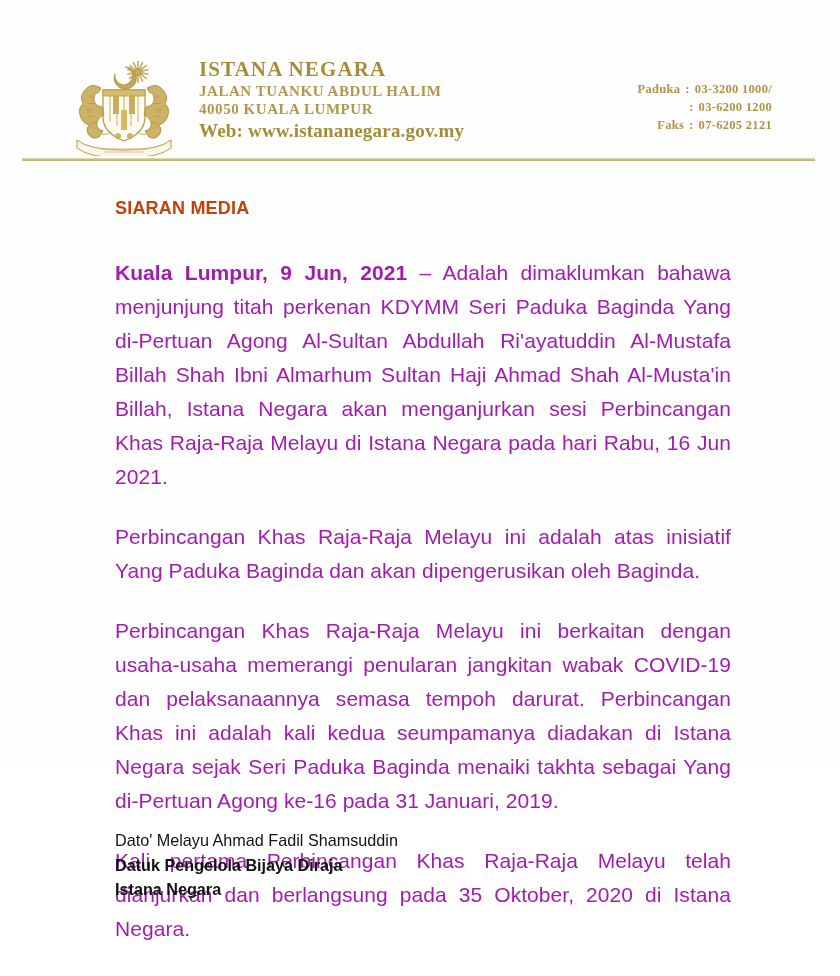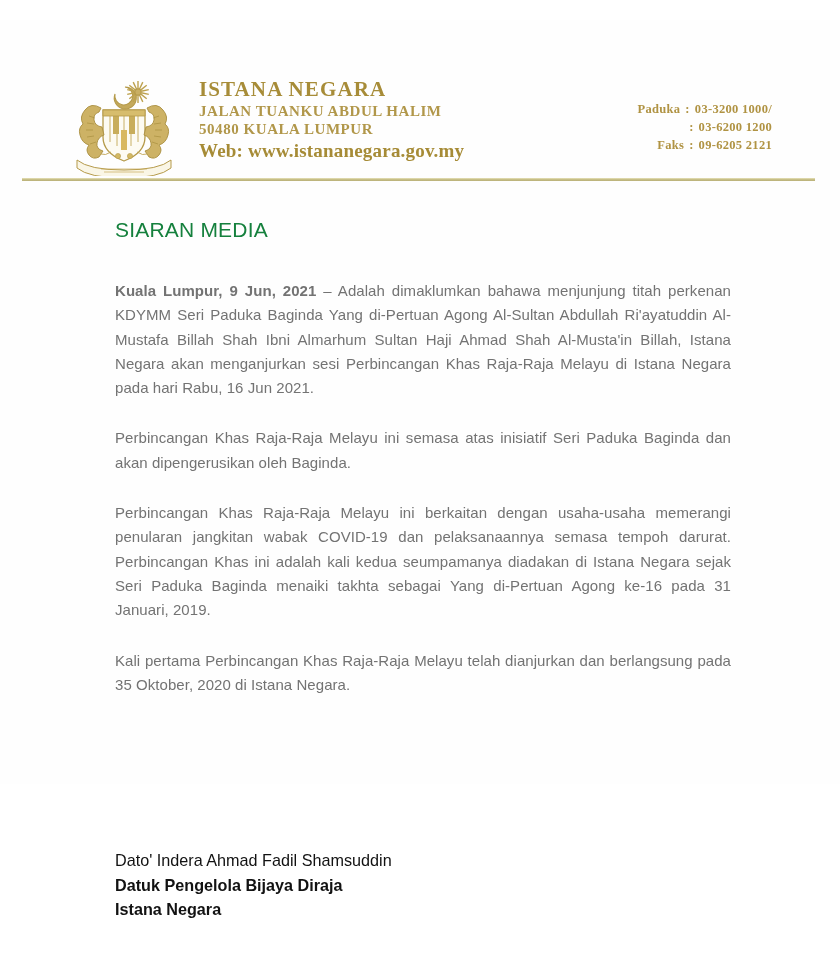--- a/index.html
+++ b/index.html
@@ -14,21 +14,20 @@
     color: #111111;
     position: relative;
     overflow: hidden;
   }
 
   .page {
     width: 840px;
     height: 764px;
     position: relative;
     background: #fefefe;
-    margin-top: 20px;
   }
 
   
   .letterhead {
     position: absolute;
     left: 0;
     top: 0;
     width: 840px;
     height: 150px;
   }
@@ -111,32 +110,32 @@
 
   
   .content {
     position: absolute;
     left: 115px;
     top: 198px;
     width: 616px;
   }
 
   .siaran-title {
+    font-size: 18px;
+    font-weight: bold;
+    letter-spacing: 0.2px;
+    color: #c2410c;
+    margin: 0 0 37px 0;
+  }
+
+  .para {
     font-size: 21px;
-    font-weight: normal;
-    letter-spacing: 0.2px;
-    color: #15803d;
-    margin: 0 0 37px 0;
-  }
-
-  .para {
-    font-size: 15px;
     line-height: 1.62;
     text-align: justify;
-    color: #737373;
+    color: #a21caf;
     margin: 0 0 26px 0;
     letter-spacing: 0.05px;
   }
   .para:last-of-type { margin-bottom: 0; }
   .para b, .para strong { font-weight: bold; }
 
   
   .signature {
     position: absolute;
     left: 115px;
@@ -227,57 +226,57 @@
             <line x1="38" y1="105" x2="84" y2="105"></line>
             <line x1="41" y1="108" x2="81" y2="108"></line>
           </g>
         </g>
       </svg>
     </div>
 
     <div class="org-block">
       <div class="org-name">ISTANA NEGARA</div>
       <div class="org-addr1">JALAN TUANKU ABDUL HALIM</div>
-      <div class="org-addr2">50480 KUALA LUMPUR</div>
+      <div class="org-addr2">40050 KUALA LUMPUR</div>
       <div class="org-web">Web: www.istananegara.gov.my</div>
     </div>
 
     <div class="contact-block">
       <div class="contact-row">
         <span class="contact-label">Paduka</span>
         <span class="contact-sep">:</span>
         <span class="contact-value">03-3200 1000/</span>
       </div>
       <div class="contact-row">
         <span class="contact-label"></span>
         <span class="contact-sep">:</span>
         <span class="contact-value">03-6200 1200</span>
       </div>
       <div class="contact-row">
         <span class="contact-label">Faks</span>
         <span class="contact-sep">:</span>
-        <span class="contact-value">09-6205 2121</span>
+        <span class="contact-value">07-6205 2121</span>
       </div>
     </div>
 
     <div class="divider"></div>
   </div>
 
   <div class="content">
 
     <div class="siaran-title">SIARAN MEDIA</div>
 
     <p class="para"><b>Kuala Lumpur, 9 Jun, 2021</b><span> – Adalah dimaklumkan bahawa menjunjung titah perkenan KDYMM Seri Paduka Baginda Yang di-Pertuan Agong Al-Sultan Abdullah Ri'ayatuddin Al-Mustafa Billah Shah Ibni Almarhum Sultan Haji Ahmad Shah Al-Musta'in Billah, Istana Negara akan menganjurkan sesi Perbincangan Khas Raja-Raja Melayu di Istana Negara pada hari Rabu, 16 Jun 2021.</span></p>
 
-    <p class="para">Perbincangan Khas Raja-Raja Melayu ini semasa atas inisiatif Seri Paduka Baginda dan akan dipengerusikan oleh Baginda.</p>
+    <p class="para">Perbincangan Khas Raja-Raja Melayu ini adalah atas inisiatif Yang Paduka Baginda dan akan dipengerusikan oleh Baginda.</p>
 
     <p class="para">Perbincangan Khas Raja-Raja Melayu ini berkaitan dengan usaha-usaha memerangi penularan jangkitan wabak COVID-19 dan pelaksanaannya semasa tempoh darurat. Perbincangan Khas ini adalah kali kedua seumpamanya diadakan di Istana Negara sejak Seri Paduka Baginda menaiki takhta sebagai Yang di-Pertuan Agong ke-16 pada 31 Januari, 2019.</p>
 
     <p class="para">Kali pertama Perbincangan Khas Raja-Raja Melayu telah dianjurkan dan berlangsung pada 35 Oktober, 2020 di Istana Negara.</p>
   </div>
 
   <div class="signature">
-    <div class="sig-line sig-name">Dato' Indera Ahmad Fadil Shamsuddin</div>
+    <div class="sig-line sig-name">Dato' Melayu Ahmad Fadil Shamsuddin</div>
     <div class="sig-line sig-title">Datuk Pengelola Bijaya Diraja</div>
     <div class="sig-line sig-org">Istana Negara</div>
   </div>
 
 </div>
 
 </body></html>

